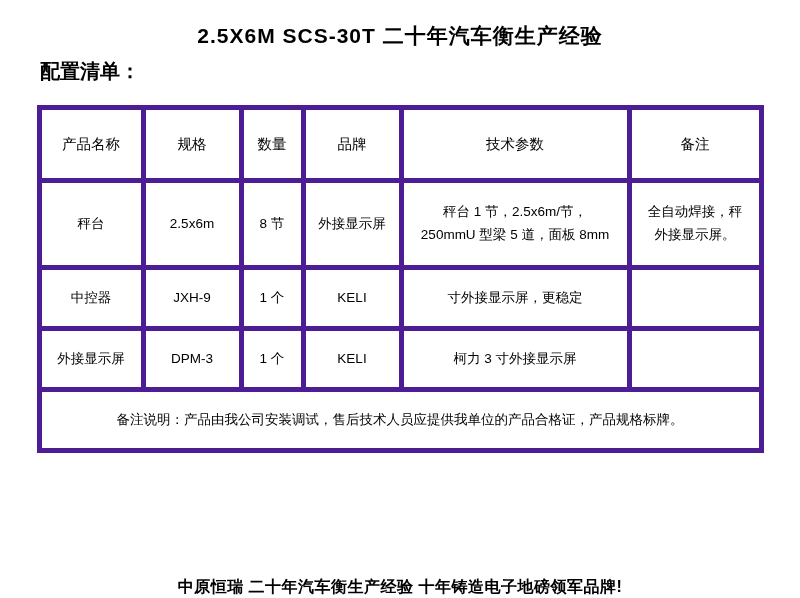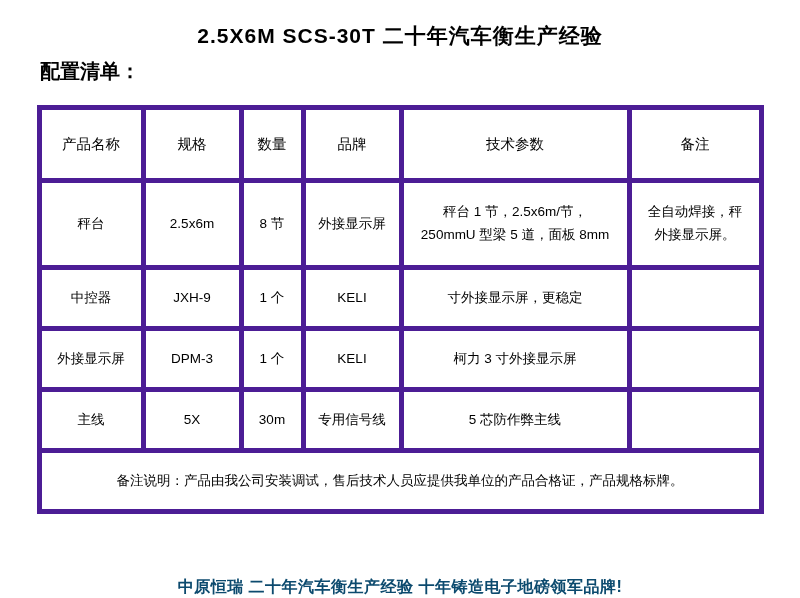--- a/index.html
+++ b/index.html
@@ -73,21 +73,21 @@
     padding-left: 10px;
     height: 44px;
     font-size: 14px;
   }
   .footer {
     position: absolute;
     left: 0;
     right: 0;
     bottom: 22px;
     text-align: center;
-    color: #0c4a6e;
+    color: #000000;
     font-weight: bold;
     font-size: 16px;
     letter-spacing: 0.5px;
   }
   .line2 {
     display: block;
   }
 </style>
 </head>
 <body>
@@ -145,28 +145,20 @@
 
       <tr class="mid-row">
         <td>外接显示屏</td>
         <td>DPM-3</td>
         <td>1 个</td>
         <td>KELI</td>
         <td>柯力 3 寸外接显示屏</td>
         <td></td>
       </tr>
 
-      <tr class="mid-row">
-        <td>主线</td>
-        <td>5X</td>
-        <td>30m</td>
-        <td>专用信号线</td>
-        <td>5 芯防作弊主线</td>
-        <td></td>
-      </tr>
 
       <tr>
         <td class="note-cell" colspan="6">备注说明：产品由我公司安装调试，售后技术人员应提供我单位的产品合格证，产品规格标牌。</td>
       </tr>
     </tbody>
   </table>
 
   <div class="footer">中原恒瑞  二十年汽车衡生产经验  十年铸造电子地磅领军品牌!</div>
 
 </div>

